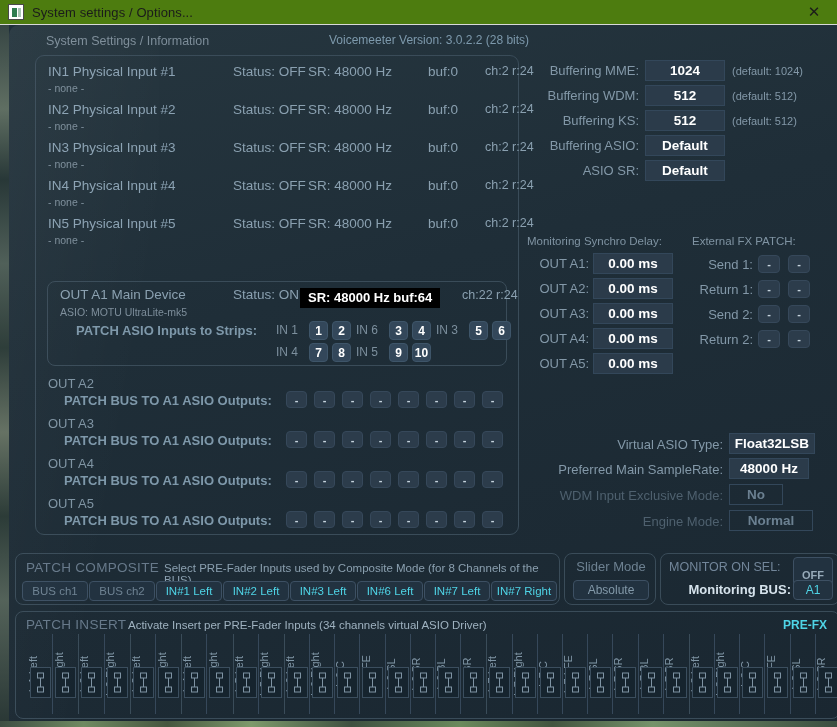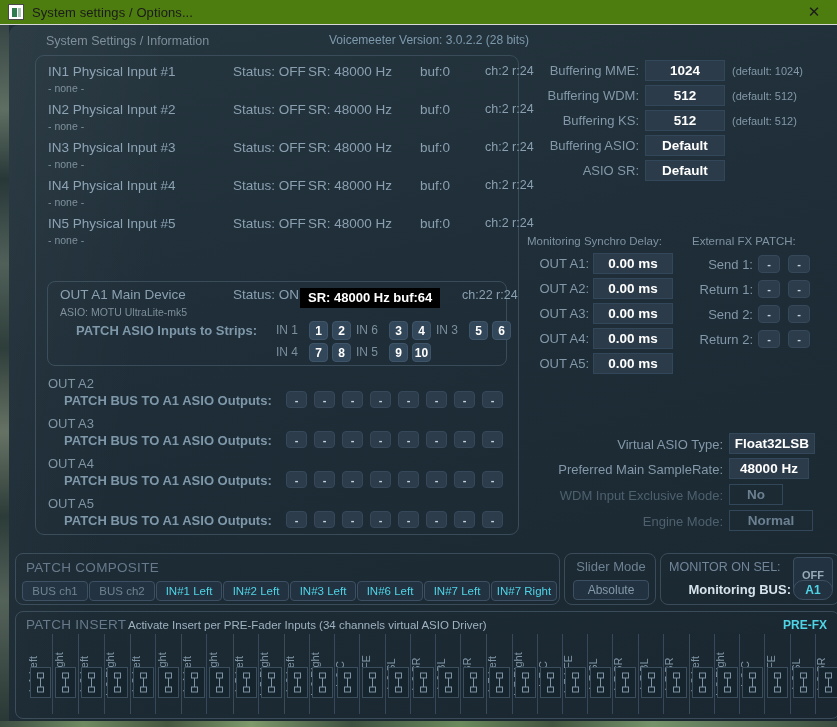--- a/index.html
+++ b/index.html
@@ -87,21 +87,21 @@
   }
   #grp-devices { left: 26px; top: 30px; width: 484px; height: 480px; }
   #grp-right   { left: 518px; top: 30px; width: 296px; height: 480px; }
   #grp-right { border: none; }
 
   .dev-row { position: absolute; left: 12px; font-size: 13.5px; color: #8aa0b0; white-space: nowrap; }
   .dev-name { color: #8ba2b3; }
   .dev-sub  { font-size: 10.5px; color: #7d8e9b; }
   .dev-stat { position: absolute; left: 185px; color: #8aa0b0; }
   .dev-sr   { position: absolute; left: 260px; color: #8aa0b0; }
-  .dev-buf  { position: absolute; left: 372px; color: #8aa0b0; text-align: right; }
+  .dev-buf  { position: absolute; left: 380px; color: #8aa0b0; text-align: right; }
   .dev-ch   { position: absolute; left: 437px; color: #8aa0b0; font-size: 12.5px;}
 
   
   #outa1 {
     position: absolute; left: 11px; top: 225px; width: 460px; height: 85px;
     border: 1px solid #3a4c59; border-radius: 8px;
   }
   #outa1 .hl {
     position: absolute; left: 252px; top: 6px;
     background: #000000; color: #ffffff; font-size: 13px; font-weight: bold;
@@ -181,23 +181,23 @@
   #monitor .l1 { position:absolute; left: 8px; top: 6px; font-size: 12.5px; color: #72869a; }
   #monitor .l2 { position:absolute; left: 8px; top: 28px; font-size: 13px; color: #d6e3ec; font-weight:bold; width:122px; text-align:right;}
   #monitor .v1 {
     position:absolute; left: 132px; top: 3px; width: 40px; height: 35px;
     border:1px solid #3d5063; border-radius:4px; background:#223240;
     display:flex; align-items:center; justify-content:center;
     font-size: 11px; color: #97aab9; font-weight: bold;
   }
   #monitor .v2 {
     position:absolute; left: 132px; top: 26px; width: 40px; height: 20px;
-    border:1px solid #3d5063; border-radius:10px; background:#223240;
+    border:1px solid #3d5063; border-radius:4px; background:#223240;
     display:flex; align-items:center; justify-content:center;
-    font-size: 12px; color: #4fd4e6; font-weight: bold;
+    font-size: 12px; color: #4fd4e6; font-weight: normal;
   }
 
   
   #insert {
     position: absolute; left: 6px; top: 586px; width: 825px; height: 108px;
     border: 1px solid #3a4c59; border-radius: 8px;
   }
   #insert .ttl { position:absolute; left: 10px; top: 5px; font-size: 13.5px; color: #67798a; letter-spacing:.3px;}
   #insert .sub { position:absolute; left: 112px; top: 7px; font-size: 11.5px; color: #9fb2c0; }
   #insert .prefx { position:absolute; right: 12px; top: 6px; font-size: 12px; color: #4fd4e6; font-weight:bold;}
@@ -391,20 +391,21 @@
         <div class="r-field" style="left: 202px; top: 403px; width: 80px; height: 21px;">48000 Hz</div>
         <div class="r-lbl dimlbl" style="left: 0px; top: 433px; width: 196px;">WDM Input Exclusive Mode:</div>
         <div class="r-field dim" style="left: 202px; top: 429px; width: 54px; height: 21px;">No</div>
         <div class="r-lbl dimlbl" style="left: 0px; top: 459px; width: 196px;">Engine Mode:</div>
         <div class="r-field dim" style="left: 202px; top: 455px; width: 84px; height: 21px;">Normal</div>
       </div>
   </div>
 
   <div id="composite">
     <div class="title">PATCH COMPOSITE</div>
+    <div class="sub">Select PRE-Fader Inputs used by Composite Mode (for 8 Channels of the BUS)</div>
     <div id="comp-btns">
         <div class="compbtn" style="left: 6px; width: 66px;">BUS ch1</div>
         <div class="compbtn" style="left: 73px; width: 66px;">BUS ch2</div>
         <div class="compbtn on" style="left: 140px; width: 66px;">IN#1 Left</div>
         <div class="compbtn on" style="left: 207px; width: 66px;">IN#2 Left</div>
         <div class="compbtn on" style="left: 274px; width: 66px;">IN#3 Left</div>
         <div class="compbtn on" style="left: 341px; width: 66px;">IN#6 Left</div>
         <div class="compbtn on" style="left: 408px; width: 66px;">IN#7 Left</div>
         <div class="compbtn on" style="left: 475px; width: 66px;">IN#7 Right</div>
       </div>

